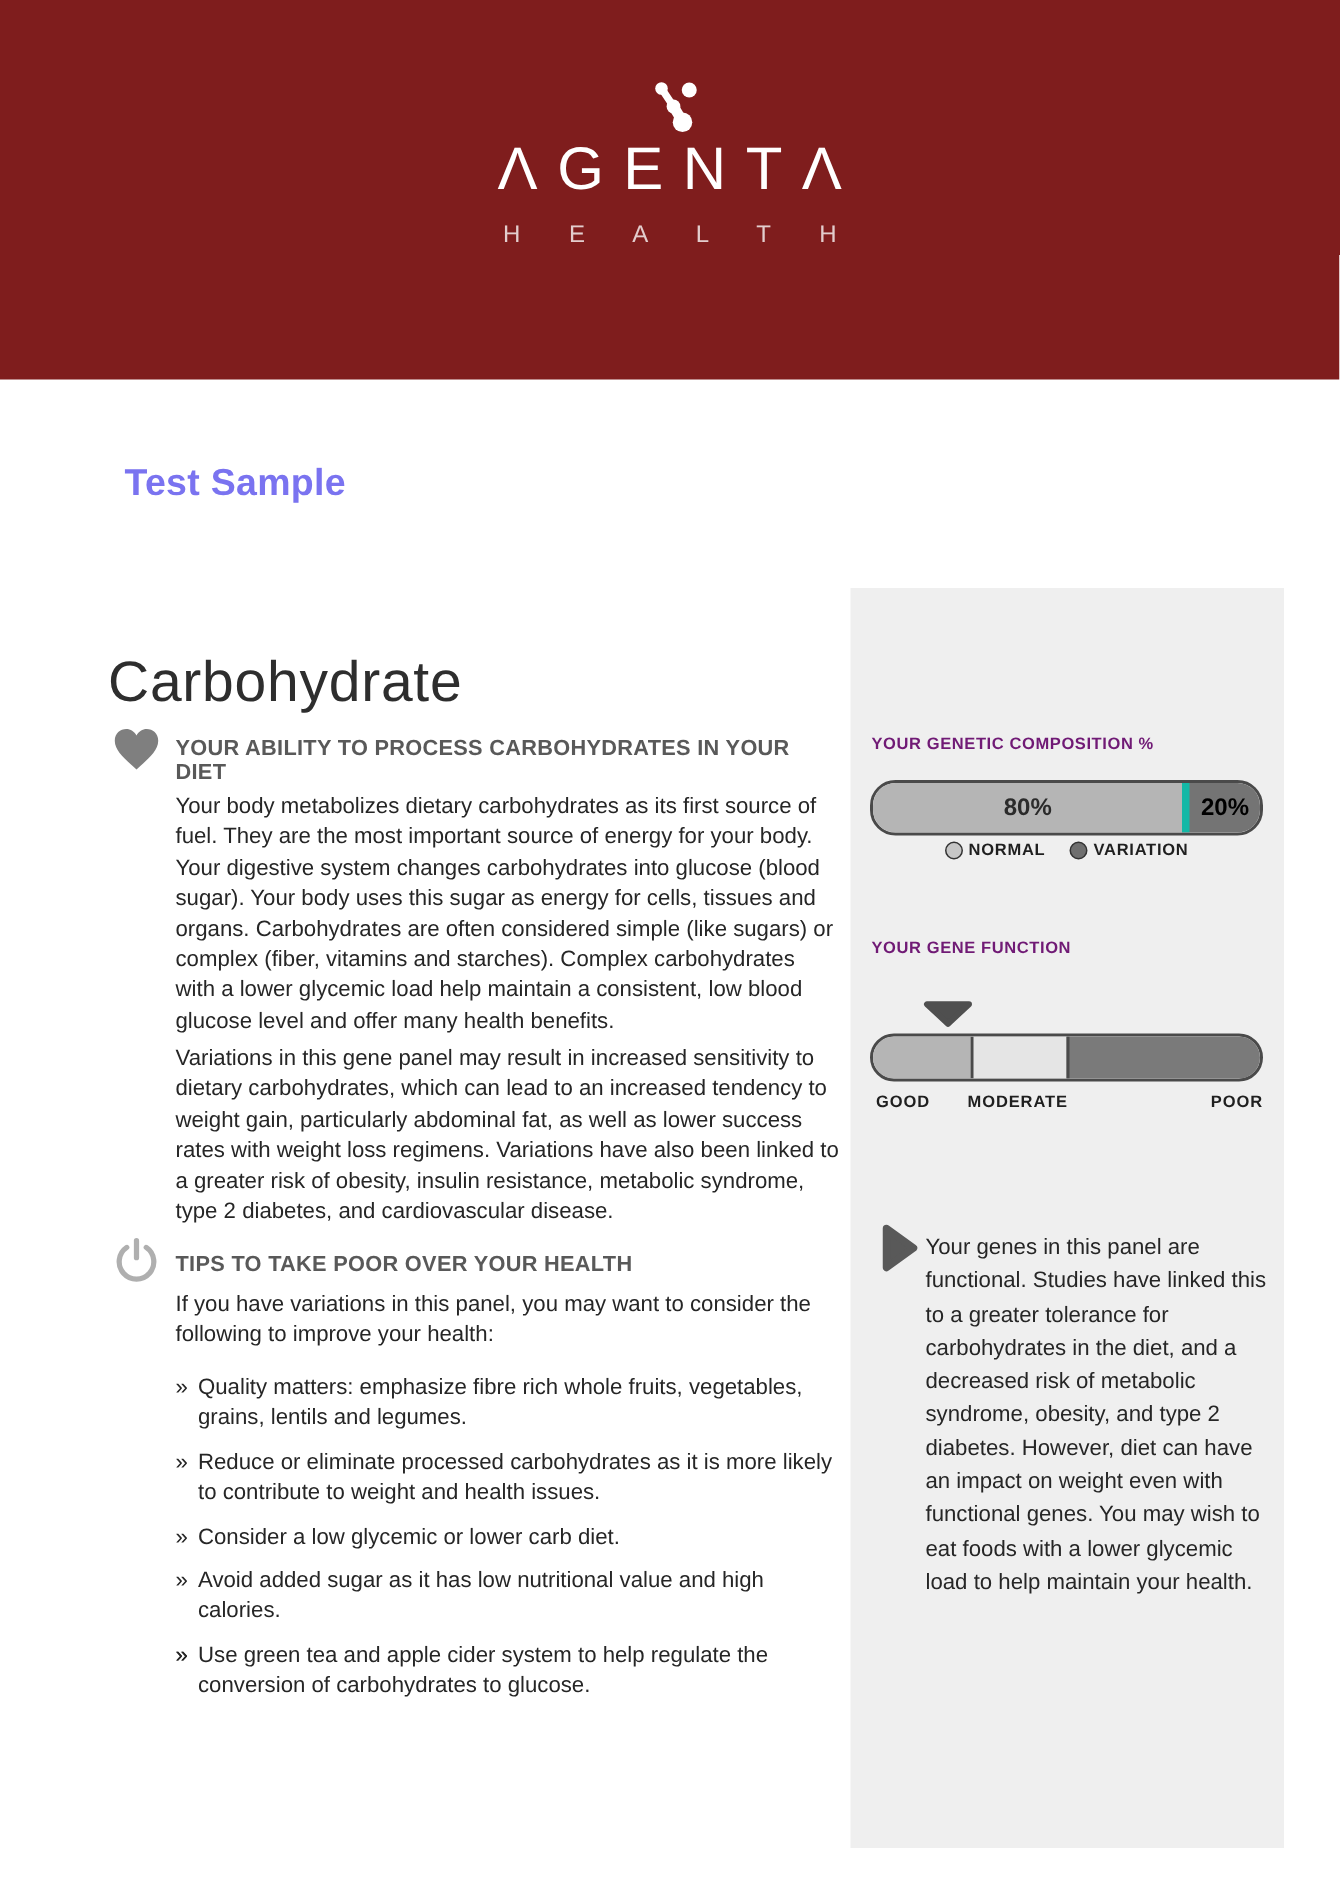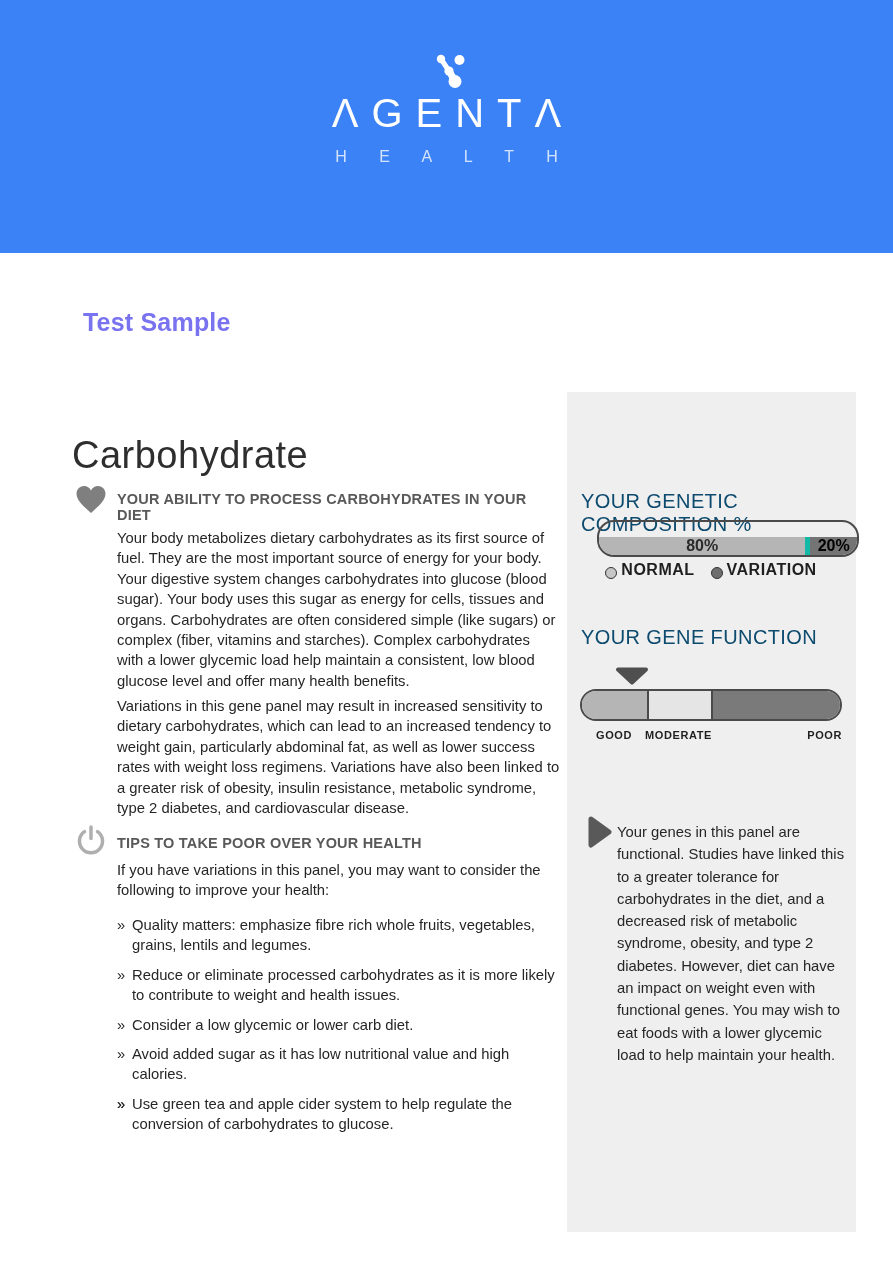--- a/index.html
+++ b/index.html
@@ -47,68 +47,68 @@
   #tips-intro { position:absolute; left:117px; top:860px; width:443px; }
   #tips-list  { position:absolute; left:117px; top:915px; width:443px; list-style:none; }
   #tips-list li { position:relative; padding-left:15px; margin-bottom:9px; }
   #tips-list li .marker { position:absolute; left:0; top:0; }
 
   
   .sidebar {
     position:absolute; left:567px; top:392px; width:289px; height:840px;
     background:#EFEFEF;
   }
-  .sb-heading { font-size:20px; font-weight:400; color:#0c4a6e; letter-spacing:0.4px; }
+  .sb-heading { font-size:11px; font-weight:700; color:#701a75; letter-spacing:0.4px; }
   #comp-heading { position:absolute; left:14px; top:98px; }
   #gf-heading   { position:absolute; left:14px; top:234px; }
 
   .comp-bar {
-    position:absolute; left:30px; top:128px; width:262px; height:37px;
-    border:2px solid #4A4A4A; border-radius:17px; overflow:hidden; display:flex;align-items:flex-end;
+    position:absolute; left:13px; top:128px; width:262px; height:37px;
+    border:2px solid #4A4A4A; border-radius:17px; overflow:hidden; display:flex;
   }
   .comp-seg { display:flex; align-items:center; justify-content:center;
     font-size:16px; font-weight:700; }
   .seg-normal { color:#2b2b2b; }
   .seg-variation { color:#000000; border-left:5px solid #14b8a6; flex:1; }
 
   .legend {
     position:absolute; left:13px; top:169px; width:262px;
     display:flex; justify-content:center; align-items:center; gap:16px;
   }
-  .legend-item { display:flex; align-items:flex-end; gap:4px;
-    font-size:16px; font-weight:700; letter-spacing:0.5px; color:#1f1f1f; }
+  .legend-item { display:flex; align-items:center; gap:4px;
+    font-size:11px; font-weight:700; letter-spacing:0.5px; color:#1f1f1f; }
   .legend-dot { width:12px; height:12px; border-radius:50%; border:1.5px solid #333333; }
 
   .gf-marker { position:absolute; top:275px; width:34px; height:18px; }
   .gf-bar {
     position:absolute; left:13px; top:297px; width:262px; height:32px;
     border:2px solid #4A4A4A; border-radius:16px; overflow:hidden; display:flex;
   }
   .gf-seg { height:100%; }
   .gf-seg + .gf-seg { border-left:2px solid #4A4A4A; }
   .gf-labels {
     position:absolute; left:13px; top:337px; width:262px; height:14px;
     font-size:11px; font-weight:700; letter-spacing:0.6px; color:#1f1f1f;
   }
-  .gf-label-good { position:absolute; left:16px; }
+  .gf-label-good { position:absolute; left:4px; }
   .gf-label-moderate { position:absolute; left:65px; }
   .gf-label-poor { position:absolute; right:0; }
 
   .result-arrow { position:absolute; left:21px; top:424px; width:24px; height:32px; }
   .result-text {
     position:absolute; left:50px; top:429px; width:231px;
     font-size:14.8px; line-height:22.3px; color:#262626;
   }
 </style>
 </head>
 <body>
 
 <div class="page">
 
-  <div class="header" style="background: #3b82f6;">
+  <div class="header" style="background: #7f1d1d;">
     <svg class="logo-icon" viewBox="0 0 36 40">
       <line x1="12" y1="9" x2="20" y2="21" stroke="#ffffff" stroke-width="5" stroke-linecap="round"></line>
       <line x1="20" y1="21" x2="26" y2="31" stroke="#ffffff" stroke-width="7" stroke-linecap="round"></line>
       <circle cx="12" cy="9" r="4.2" fill="#ffffff"></circle>
       <circle cx="30.5" cy="10" r="5" fill="#ffffff"></circle>
       <circle cx="20" cy="21" r="4.6" fill="#ffffff"></circle>
       <circle cx="26" cy="31.5" r="6.5" fill="#ffffff"></circle>
     </svg>
     <div class="brand-name">ΛGENTΛ</div>
     <div class="brand-sub">H E A L T H</div>

